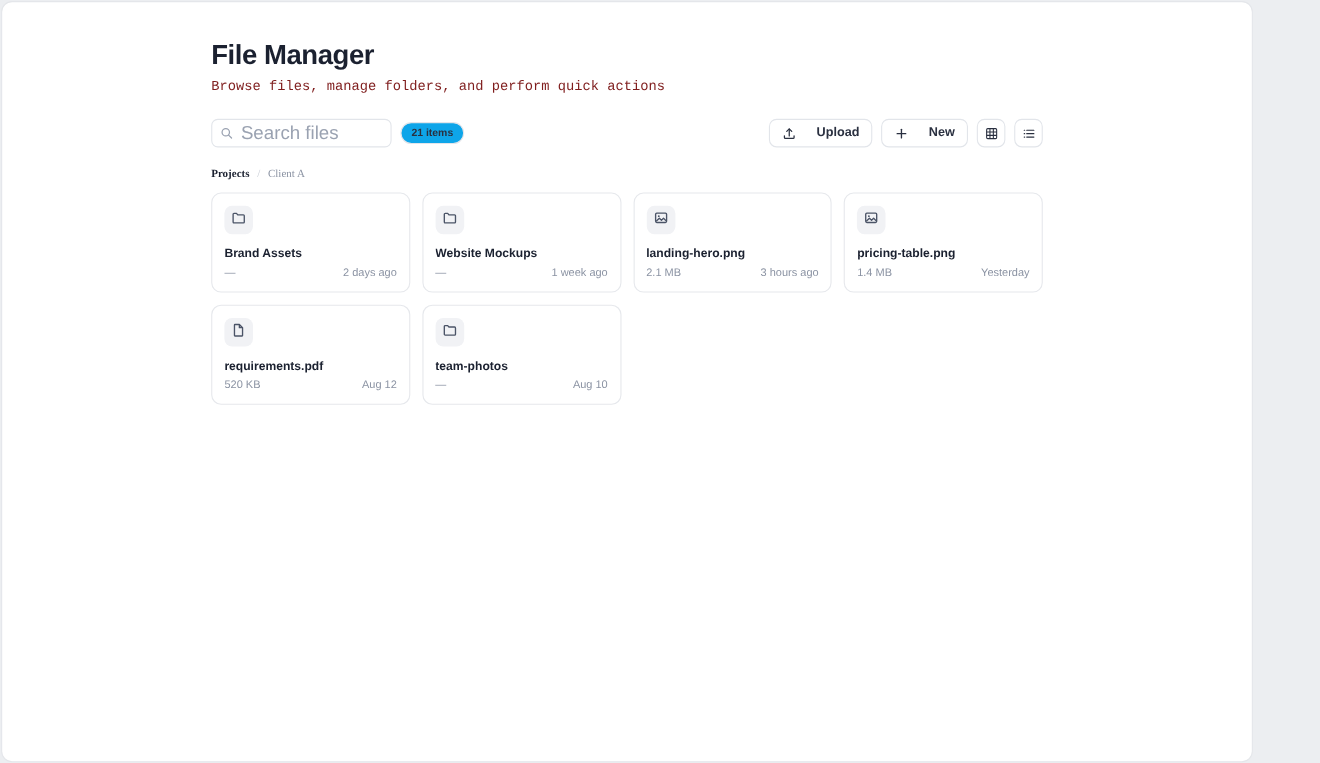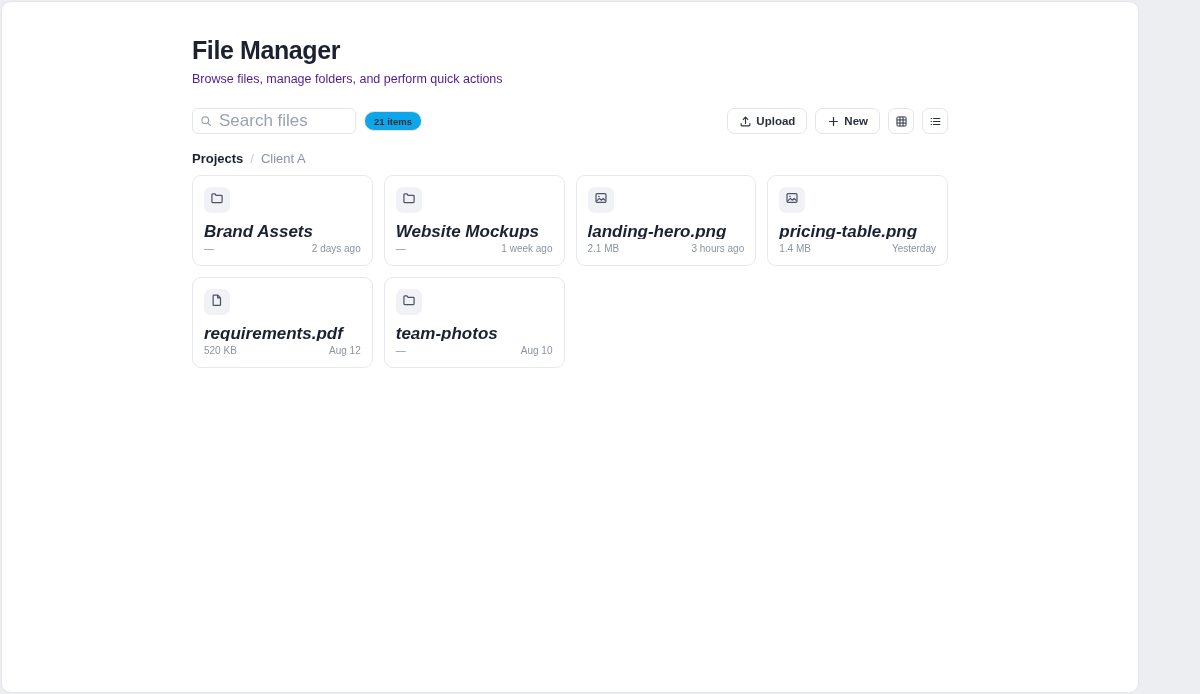--- a/index.html
+++ b/index.html
@@ -36,22 +36,23 @@
     font-size: 25px;
     font-weight: 700;
     color: #1b2130;
     letter-spacing: -0.4px;
     line-height: 32px;
   }
 
   .page-subtitle {
     margin-top: 4px;
     font-size: 12.5px;
-    color: #4c1d95;
+    color: #7f1d1d;
     line-height: 18px;
+    font-family: Liberation Mono, monospace;
   }
 
   
   .toolbar {
     margin-top: 20px;
     display: flex;
     align-items: center;
     gap: 8px;
   }
 
@@ -101,21 +102,21 @@
     background: #0ea5e9;
     white-space: nowrap;
   }
 
   .toolbar-spacer { flex: 1; }
 
   .btn {
     height: 26px;
     display: inline-flex;
     align-items: center;
-    gap: 4px;
+    gap: 18px;
     padding: 0 11px;
     border: 1px solid #e2e5ea;
     border-radius: 7px;
     background: #ffffff;
     font-size: 11.5px;
     font-weight: 600;
     color: #2a3040;
     font-family: inherit;
     cursor: pointer;
     white-space: nowrap;
@@ -128,22 +129,23 @@
   }
 
   .btn svg { display: block; }
 
   
   .breadcrumb {
     margin-top: 18px;
     display: flex;
     align-items: center;
     gap: 7px;
-    font-size: 13px;
+    font-size: 10px;
     line-height: 14px;
+    font-family: Liberation Serif, serif;
   }
   .crumb-current { font-weight: 700; color: #1b2130; }
   .crumb-sep { color: #c6cbd4; }
   .crumb-link { color: #8b93a3; }
 
   
   .file-grid {
     margin-top: 9px;
     display: grid;
     grid-template-columns: repeat(4, 1fr);
@@ -165,28 +167,27 @@
     border-radius: 7px;
     background: #f1f2f5;
     display: flex;
     align-items: center;
     justify-content: center;
     color: #4b5467;
   }
 
   .file-name {
     margin-top: 11px;
-    font-size: 17px;
+    font-size: 11px;
     font-weight: 700;
     color: #1b2130;
     line-height: 15px;
     overflow: hidden;
     text-overflow: ellipsis;
     white-space: nowrap;
-    font-style: italic;
   }
 
   .file-meta {
     margin-top: 3px;
     display: flex;
     align-items: center;
     justify-content: space-between;
     font-size: 10px;
     color: #8b93a3;
     line-height: 14px;

